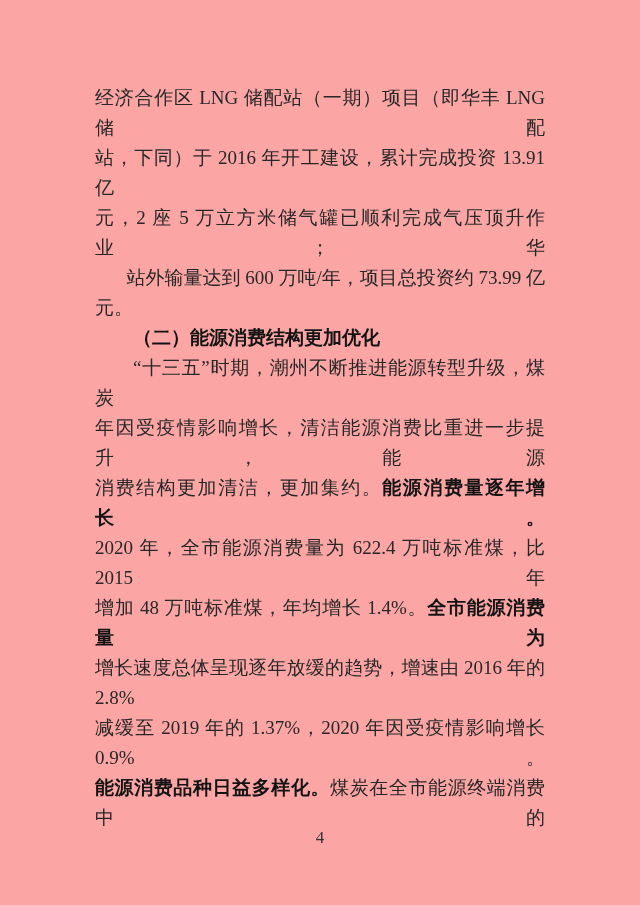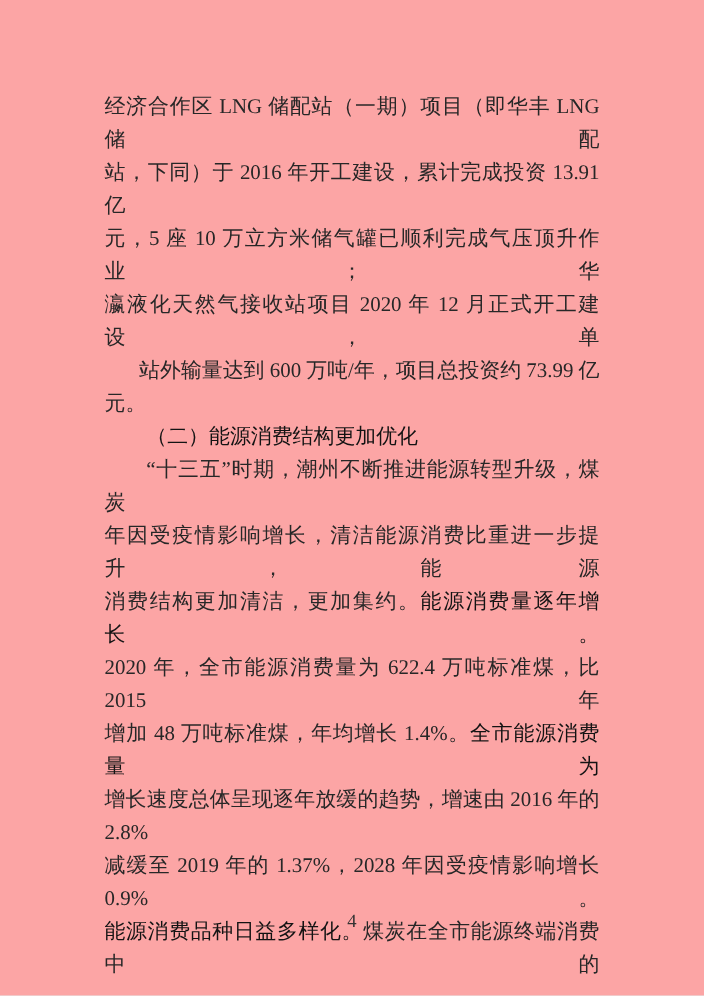--- a/index.html
+++ b/index.html
@@ -30,21 +30,21 @@
     white-space: normal;
   }
   .line.nofill {
     text-align: right;
     text-align-last: left;
   }
   .line.indent {
     text-indent: 2em;
   }
   .seg-bold {
-    font-weight: normal;
+    font-weight: bold;
     color: #131313;
   }
   .page-number {
     position: absolute;
     top: 828px;
     left: 0;
     width: 100%;
     text-align: center;
     font-size: 17px;
     line-height: 20px;
@@ -52,27 +52,26 @@
     font-family: "Liberation Serif", "DejaVu Serif", serif;
   }
 </style>
 </head>
 <body>
 
 <div class="page">
   <div class="text-block">
       <div class="line"><span>经济合作区 LNG 储配站（一期）项目（即华丰 LNG 储配</span></div>
       <div class="line"><span>站，下同）于 2016 年开工建设，累计完成投资 13.91 亿</span></div>
-      <div class="line"><span>元，5 座 10 万立方米储气罐已顺利完成气压顶升作业；华</span></div>
-      <div class="line"><span>瀛液化天然气接收站项目 2020 年 12 月正式开工建设，单</span></div>
+      <div class="line"><span>元，2 座 5 万立方米储气罐已顺利完成气压顶升作业；华</span></div>
       <div class="line nofill"><span>站外输量达到 600 万吨/年，项目总投资约 73.99 亿元。</span></div>
       <div class="line nofill indent"><span class="seg-bold">（二）能源消费结构更加优化</span></div>
       <div class="line indent"><span>“十三五”时期，潮州不断推进能源转型升级，煤炭</span></div>
       <div class="line"><span>年因受疫情影响增长，清洁能源消费比重进一步提升，能源</span></div>
       <div class="line"><span>消费结构更加清洁，更加集约。</span><span class="seg-bold">能源消费量逐年增长。</span></div>
       <div class="line"><span>2020 年，全市能源消费量为 622.4 万吨标准煤，比 2015 年</span></div>
       <div class="line"><span>增加 48 万吨标准煤，年均增长 1.4%。</span><span class="seg-bold">全市能源消费量为</span></div>
       <div class="line"><span>增长速度总体呈现逐年放缓的趋势，增速由 2016 年的 2.8%</span></div>
-      <div class="line"><span>减缓至 2019 年的 1.37%，2028 年因受疫情影响增长 0.9%。</span></div>
+      <div class="line"><span>减缓至 2019 年的 1.37%，2020 年因受疫情影响增长 0.9%。</span></div>
       <div class="line"><span class="seg-bold">能源消费品种日益多样化。</span><span>煤炭在全市能源终端消费中的</span></div>
     </div>
   <div class="page-number">4</div>
 </div>
 
 </body></html>

